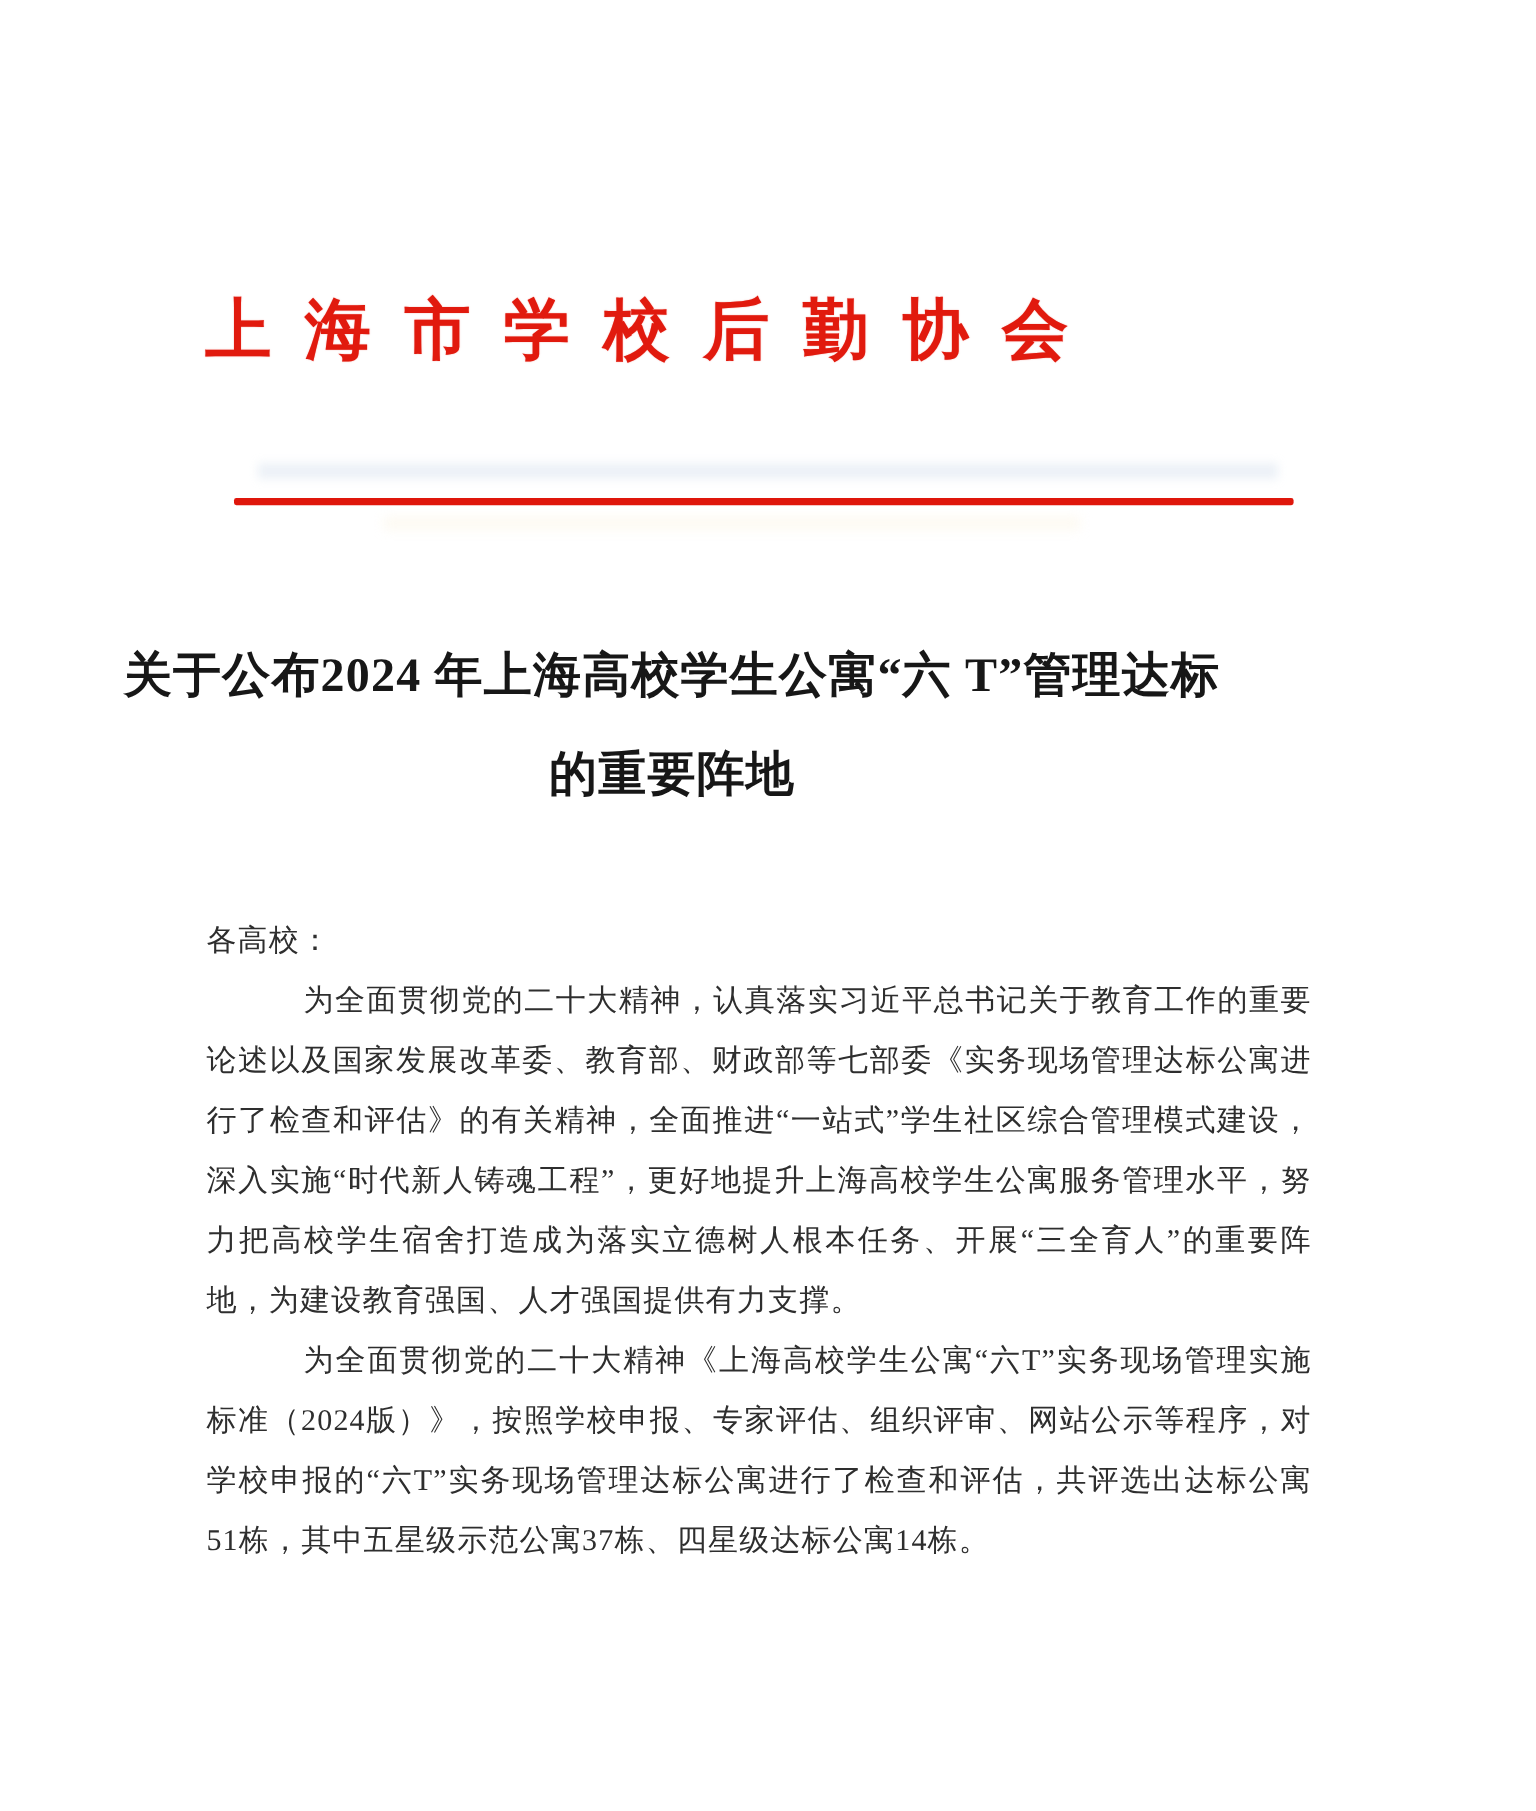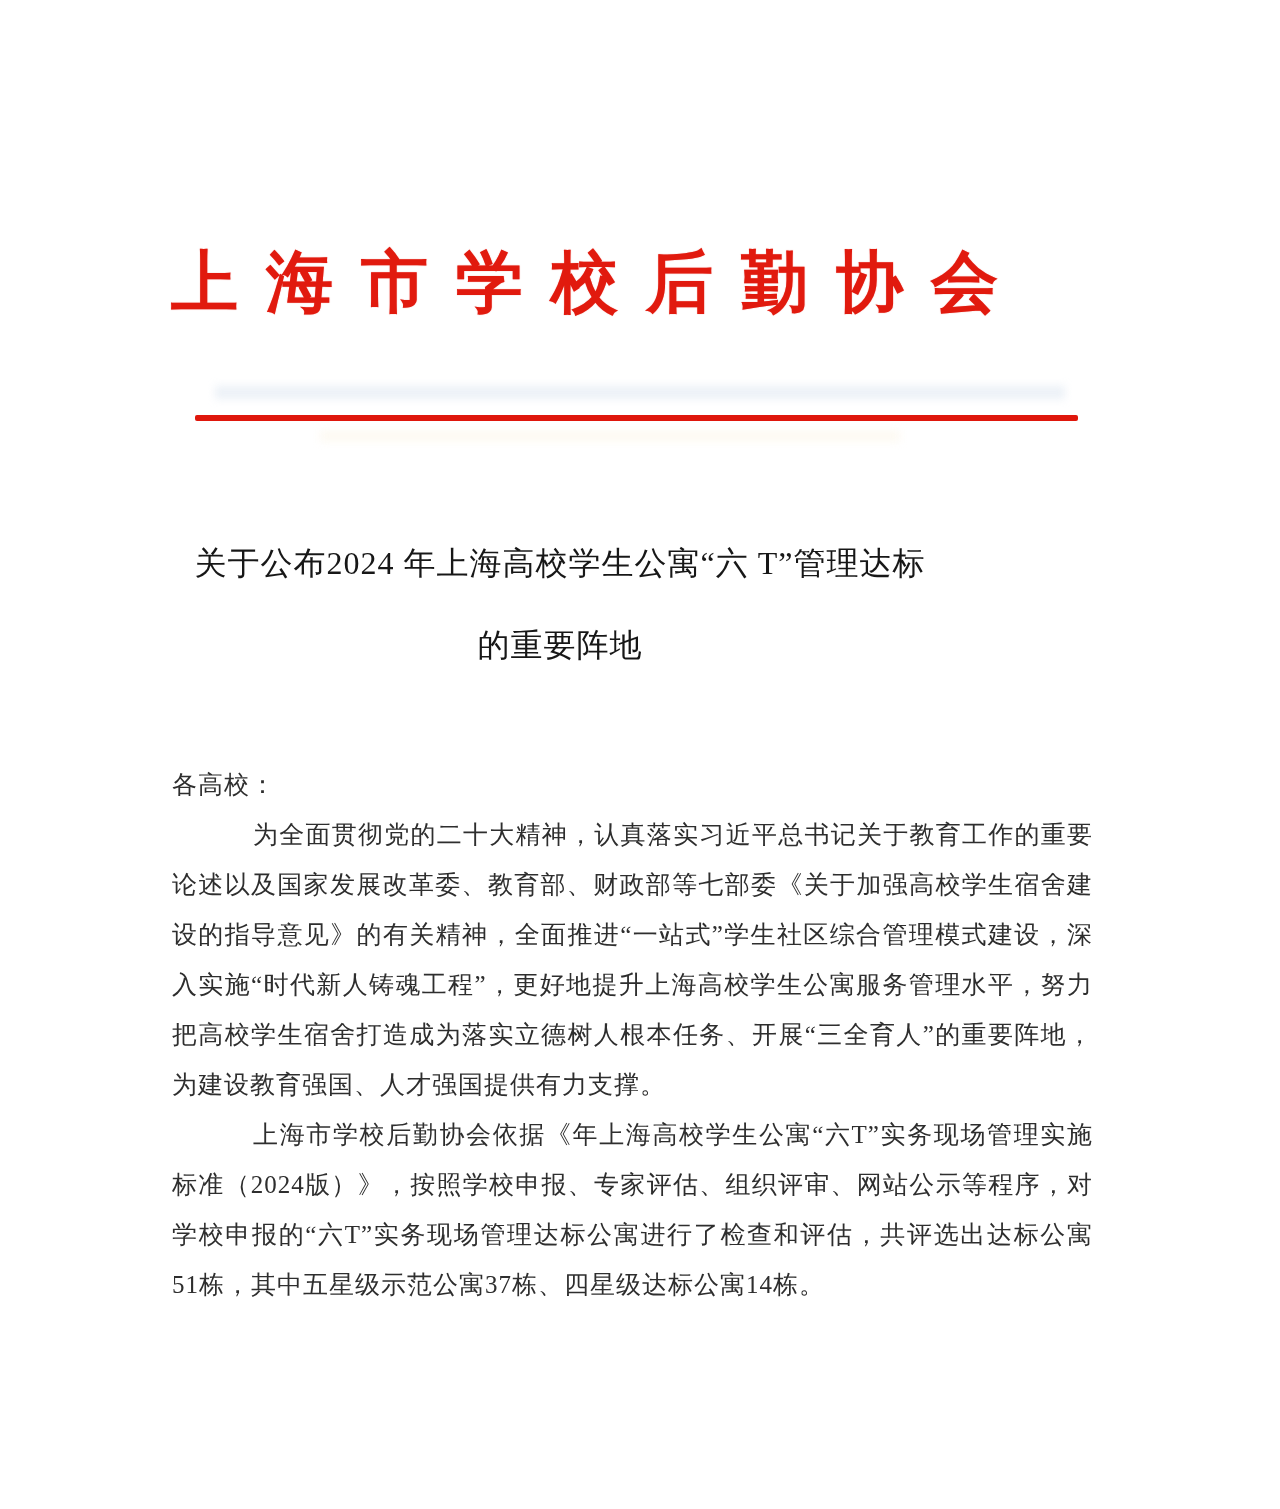--- a/index.html
+++ b/index.html
@@ -19,21 +19,21 @@
     height: 1509px;
     background: var(--paper, #ffffff);
   }
 
   
   .org-name {
     position: absolute;
     top: 242px;
     left: 171px;
     white-space: nowrap;
-    font-size: 67px;
+    font-size: 55px;
     line-height: 1.2;
     font-weight: bold;
     letter-spacing: 28px;
     color: var(--accent_red, #e11a0e);
     text-shadow: 0 0 1px rgba(225, 26, 14, 0.55);
   }
   .divider {
     position: absolute;
     top: 415px;
     left: 195px;
@@ -62,23 +62,23 @@
     filter: blur(5px);
   }
 
   
   .notice-title {
     position: absolute;
     top: 522px;
     left: 0;
     width: 1120px;
     text-align: center;
-    font-weight: normal;
+    font-weight: bold;
     color: var(--ink_title, #171717);
-    font-size: 32px;
+    font-size: 40px;
     line-height: 82px;
     letter-spacing: 1px;
   }
 
   
   .body-text {
     position: absolute;
     top: 760px;
     left: 172px;
     width: 921px;
@@ -107,18 +107,18 @@
   <div class="divider"></div>
   <div class="smudge-bottom"></div>
 
   <div class="notice-title">
     <div>关于公布2024 年上海高校学生公寓“六 T”管理达标</div>
     <div>的重要阵地</div>
   </div>
 
   <div class="body-text">
     <p>各高校：</p>
-    <p class="indent">为全面贯彻党的二十大精神，认真落实习近平总书记关于教育工作的重要论述以及国家发展改革委、教育部、财政部等七部委《关于加强高校学生宿舍建设的指导意见》的有关精神，全面推进“一站式”学生社区综合管理模式建设，深入实施“时代新人铸魂工程”，更好地提升上海高校学生公寓服务管理水平，努力把高校学生宿舍打造成为落实立德树人根本任务、开展“三全育人”的重要阵地，为建设教育强国、人才强国提供有力支撑。</p>
-    <p class="indent">上海市学校后勤协会依据《年上海高校学生公寓“六T”实务现场管理实施标准（2024版）》，按照学校申报、专家评估、组织评审、网站公示等程序，对学校申报的“六T”实务现场管理达标公寓进行了检查和评估，共评选出达标公寓51栋，其中五星级示范公寓37栋、四星级达标公寓14栋。</p>
+    <p class="indent">为全面贯彻党的二十大精神，认真落实习近平总书记关于教育工作的重要论述以及国家发展改革委、教育部、财政部等七部委《实务现场管理达标公寓进行了检查和评估》的有关精神，全面推进“一站式”学生社区综合管理模式建设，深入实施“时代新人铸魂工程”，更好地提升上海高校学生公寓服务管理水平，努力把高校学生宿舍打造成为落实立德树人根本任务、开展“三全育人”的重要阵地，为建设教育强国、人才强国提供有力支撑。</p>
+    <p class="indent">为全面贯彻党的二十大精神《上海高校学生公寓“六T”实务现场管理实施标准（2024版）》，按照学校申报、专家评估、组织评审、网站公示等程序，对学校申报的“六T”实务现场管理达标公寓进行了检查和评估，共评选出达标公寓51栋，其中五星级示范公寓37栋、四星级达标公寓14栋。</p>
 
   </div>
 
 </div>
 
 </body></html>

